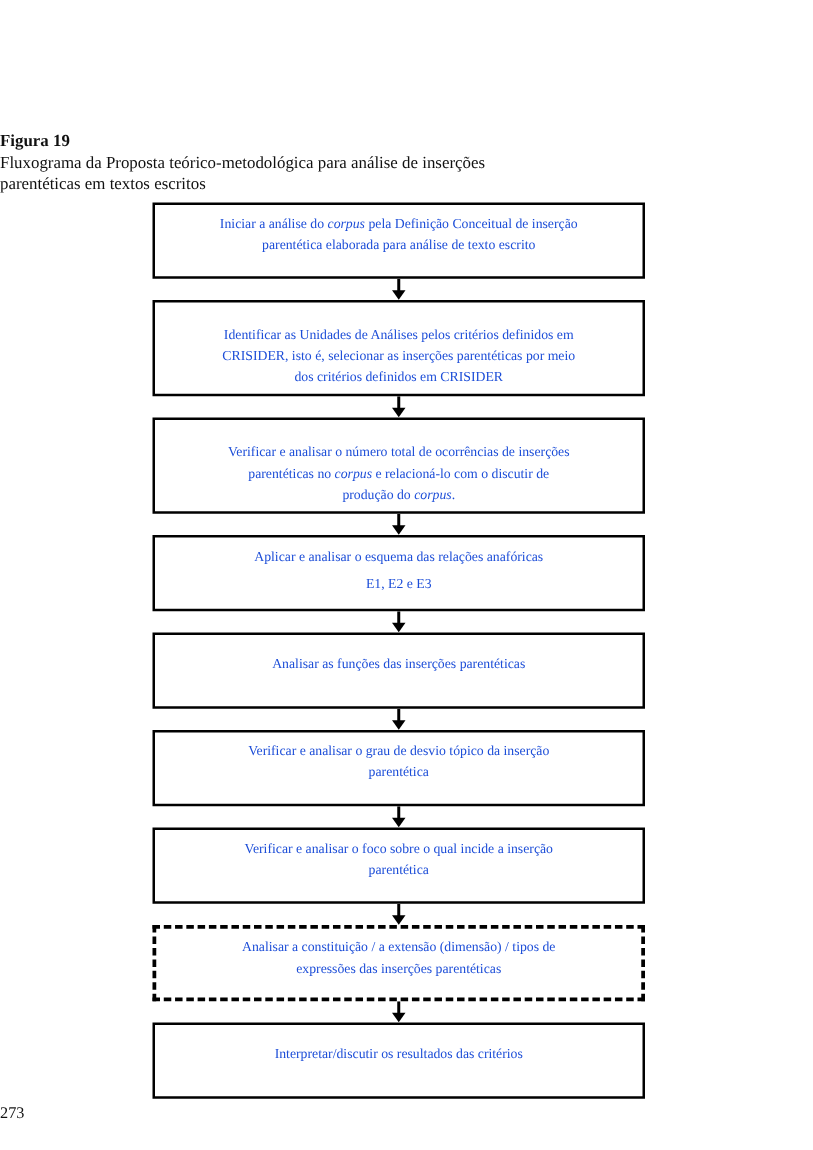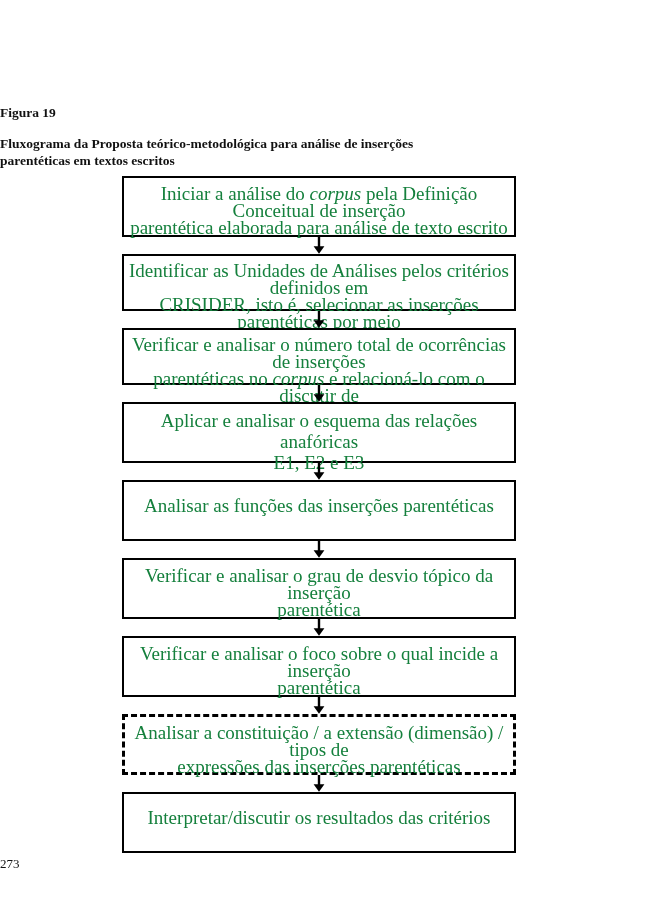--- a/index.html
+++ b/index.html
@@ -20,50 +20,49 @@
     padding-top: 104px;
     text-align: left;
   }
   .figure-label {
     font-size: 13.5px;
     font-weight: bold;
     line-height: 17px;
   }
   .figure-caption {
     font-size: 13.5px;
-    font-weight: bold;
+    font-weight: normal;
     line-height: 17px;
     white-space: pre-line;
-    margin-top: 14px;
   }
   .flowchart {
     margin: 7px 0 0 122px;
     width: 394px;
     display: flex;
     flex-direction: column;
     align-items: stretch;
   }
   .box {
     box-sizing: border-box;
     height: 61px;
     border: 2.5px solid #000000;
     background: #ffffff;
     text-align: center;
     padding-top: 7px;
   }
-  .box.lines-3 { height: 57px; padding-top: 6px; }
+  .box.lines-3 { height: 77px; padding-top: 18px; }
   .box.single  { padding-top: 15px; }
   .box.spaced  { padding-top: 6px; }
   .box.spaced .box-text { line-height: 21px; }
   .box.dashed  { border: 3px dashed #000000; }
   .box-text {
-    font-size: 19px;
+    font-size: 11px;
     line-height: 17px;
     white-space: pre-line;
-    color: #15803d;
+    color: #1d4ed8;
   }
   .box-text .italic { font-style: italic; }
   .arrow {
     height: 17px;
     display: flex;
     justify-content: center;
     align-items: flex-start;
   }
   .arrow svg { display: block; }
   .page-number {

